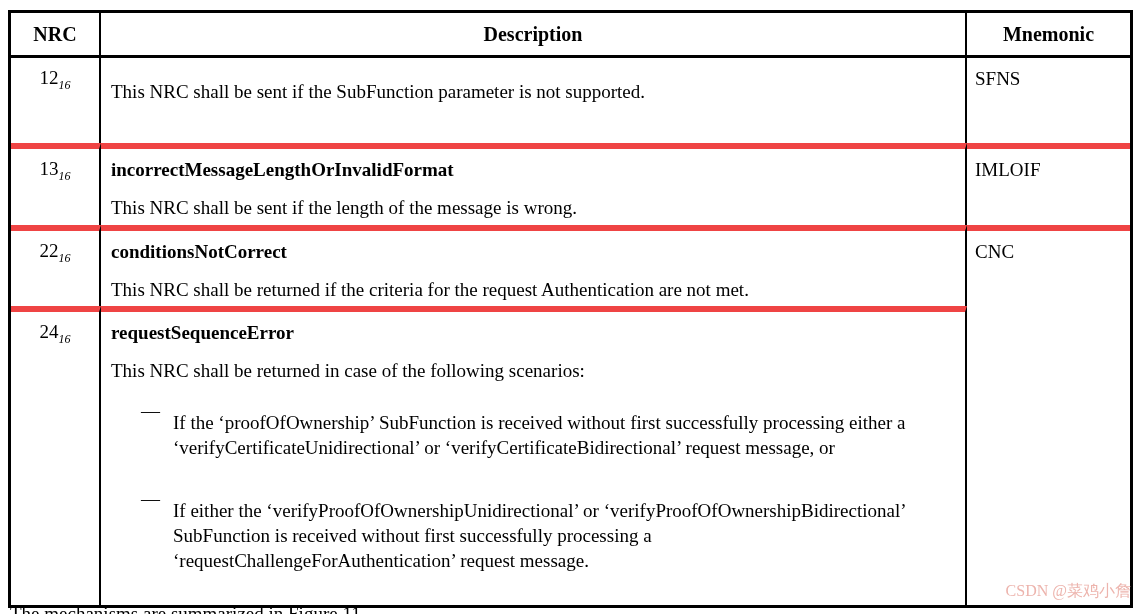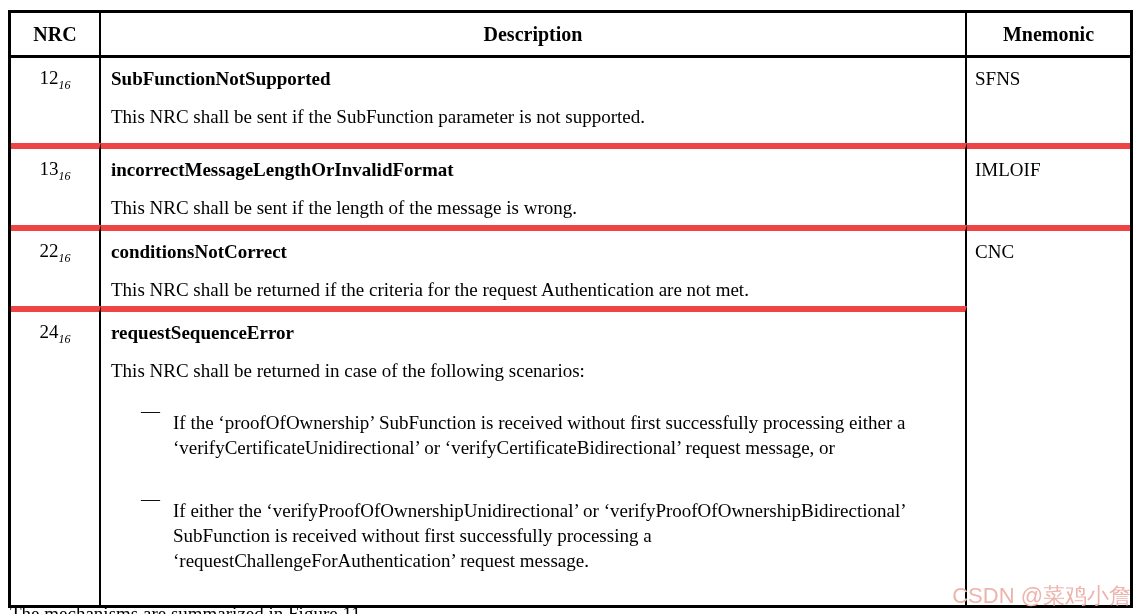--- a/index.html
+++ b/index.html
@@ -77,22 +77,22 @@
   .footer-line {
     position: absolute;
     left: 10px; top: 603px;
     font-size: 19px;
     white-space: nowrap;
     color: #000000;
   }
   .watermark {
     position: absolute;
     right: 10px; top: 581px;
-    font-size: 22px;
-    font-family: Liberation Sans, sans-serif;
+    font-size: 16px;
+    font-family: Liberation Serif, serif;
     white-space: nowrap;
     z-index: 5;
   }
 </style>
 </head>
 <body>
 
 <div class="nrc-table">
 
   <div class="cell header-cell col-border">
@@ -102,21 +102,20 @@
     <span>Description</span>
   </div>
   <div class="cell header-cell">
     <span>Mnemonic</span>
   </div>
 
   <div class="cell nrc-cell col-border">
     <span>12</span><sub>16</sub>
   </div>
   <div class="cell desc-cell col-border">
-    <p class="desc-title">SubFunctionNotSupported</p>
     <p class="desc-text">This NRC shall be sent if the SubFunction parameter is not supported.</p>
   </div>
   <div class="cell mnemonic-cell">
     <span>SFNS</span>
   </div>
 
   <div class="cell nrc-cell col-border row-border">
     <span>13</span><sub>16</sub>
   </div>
   <div class="cell desc-cell col-border row-border">

